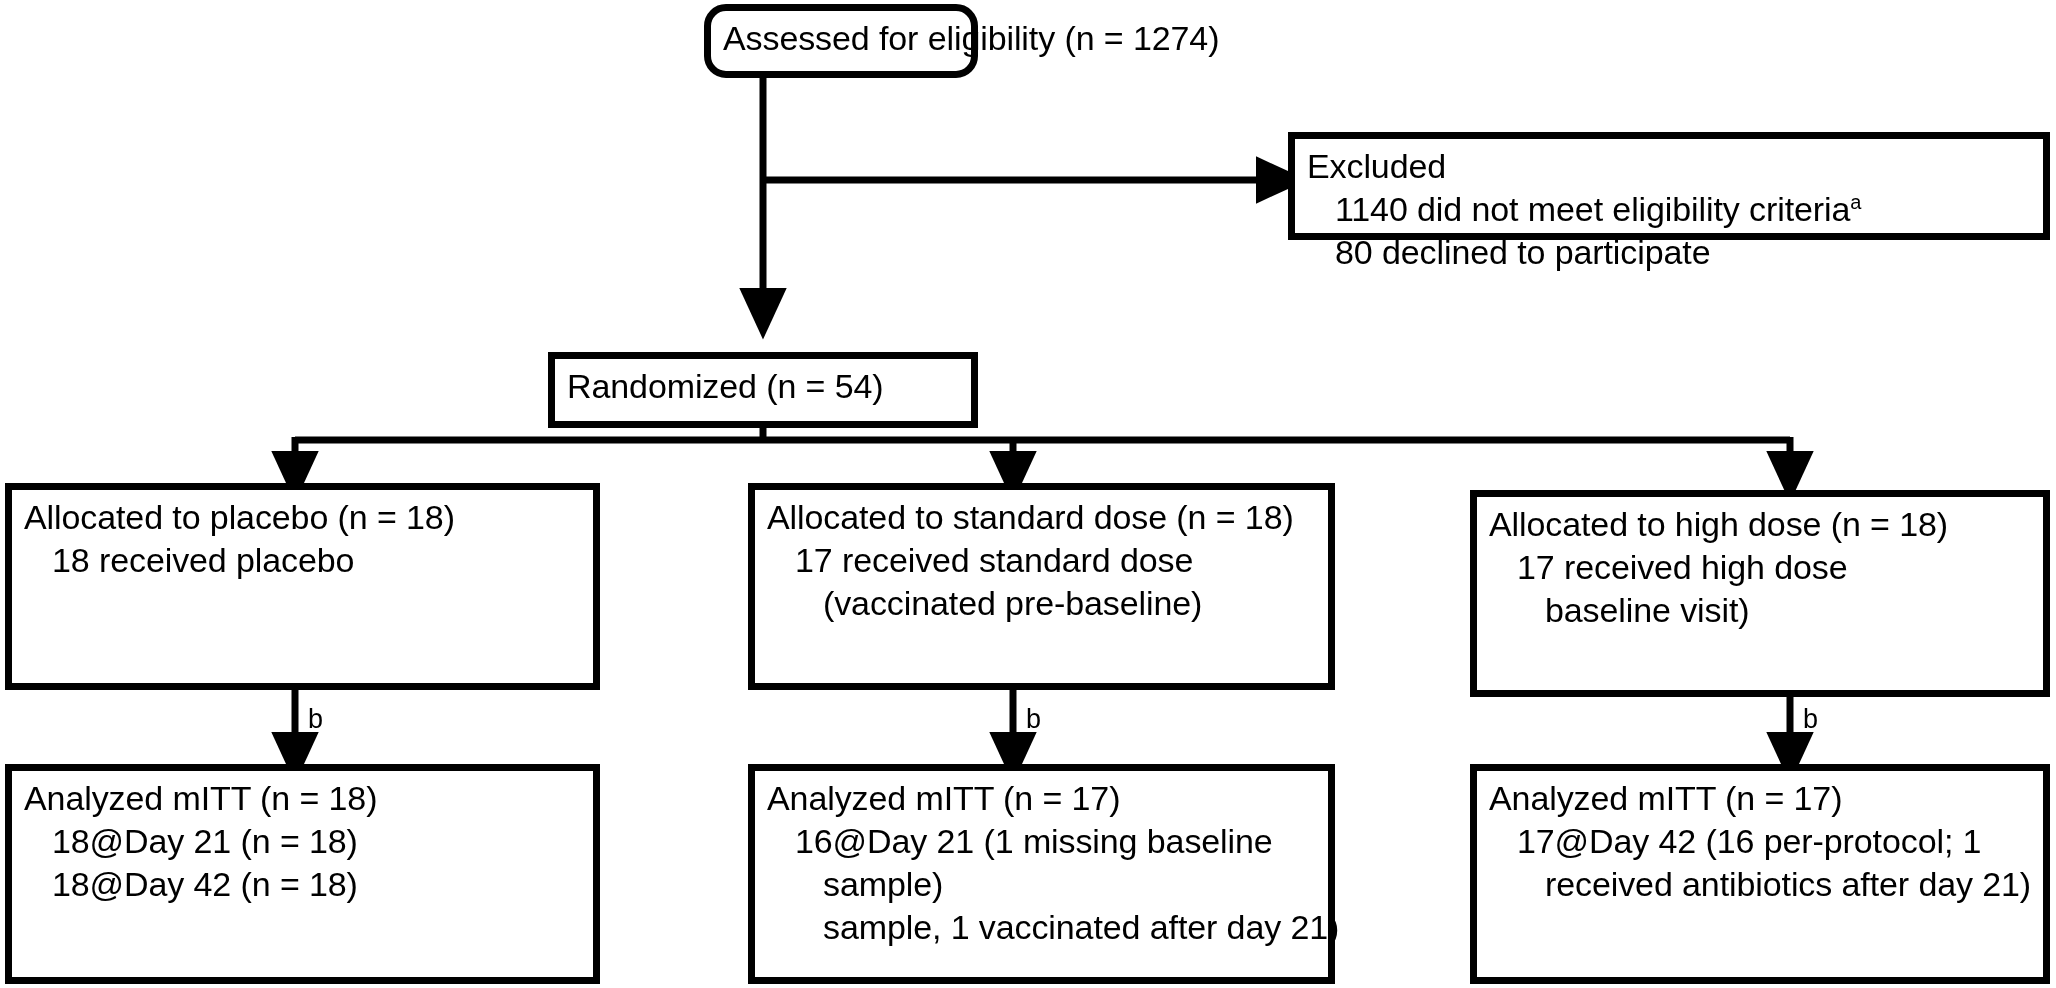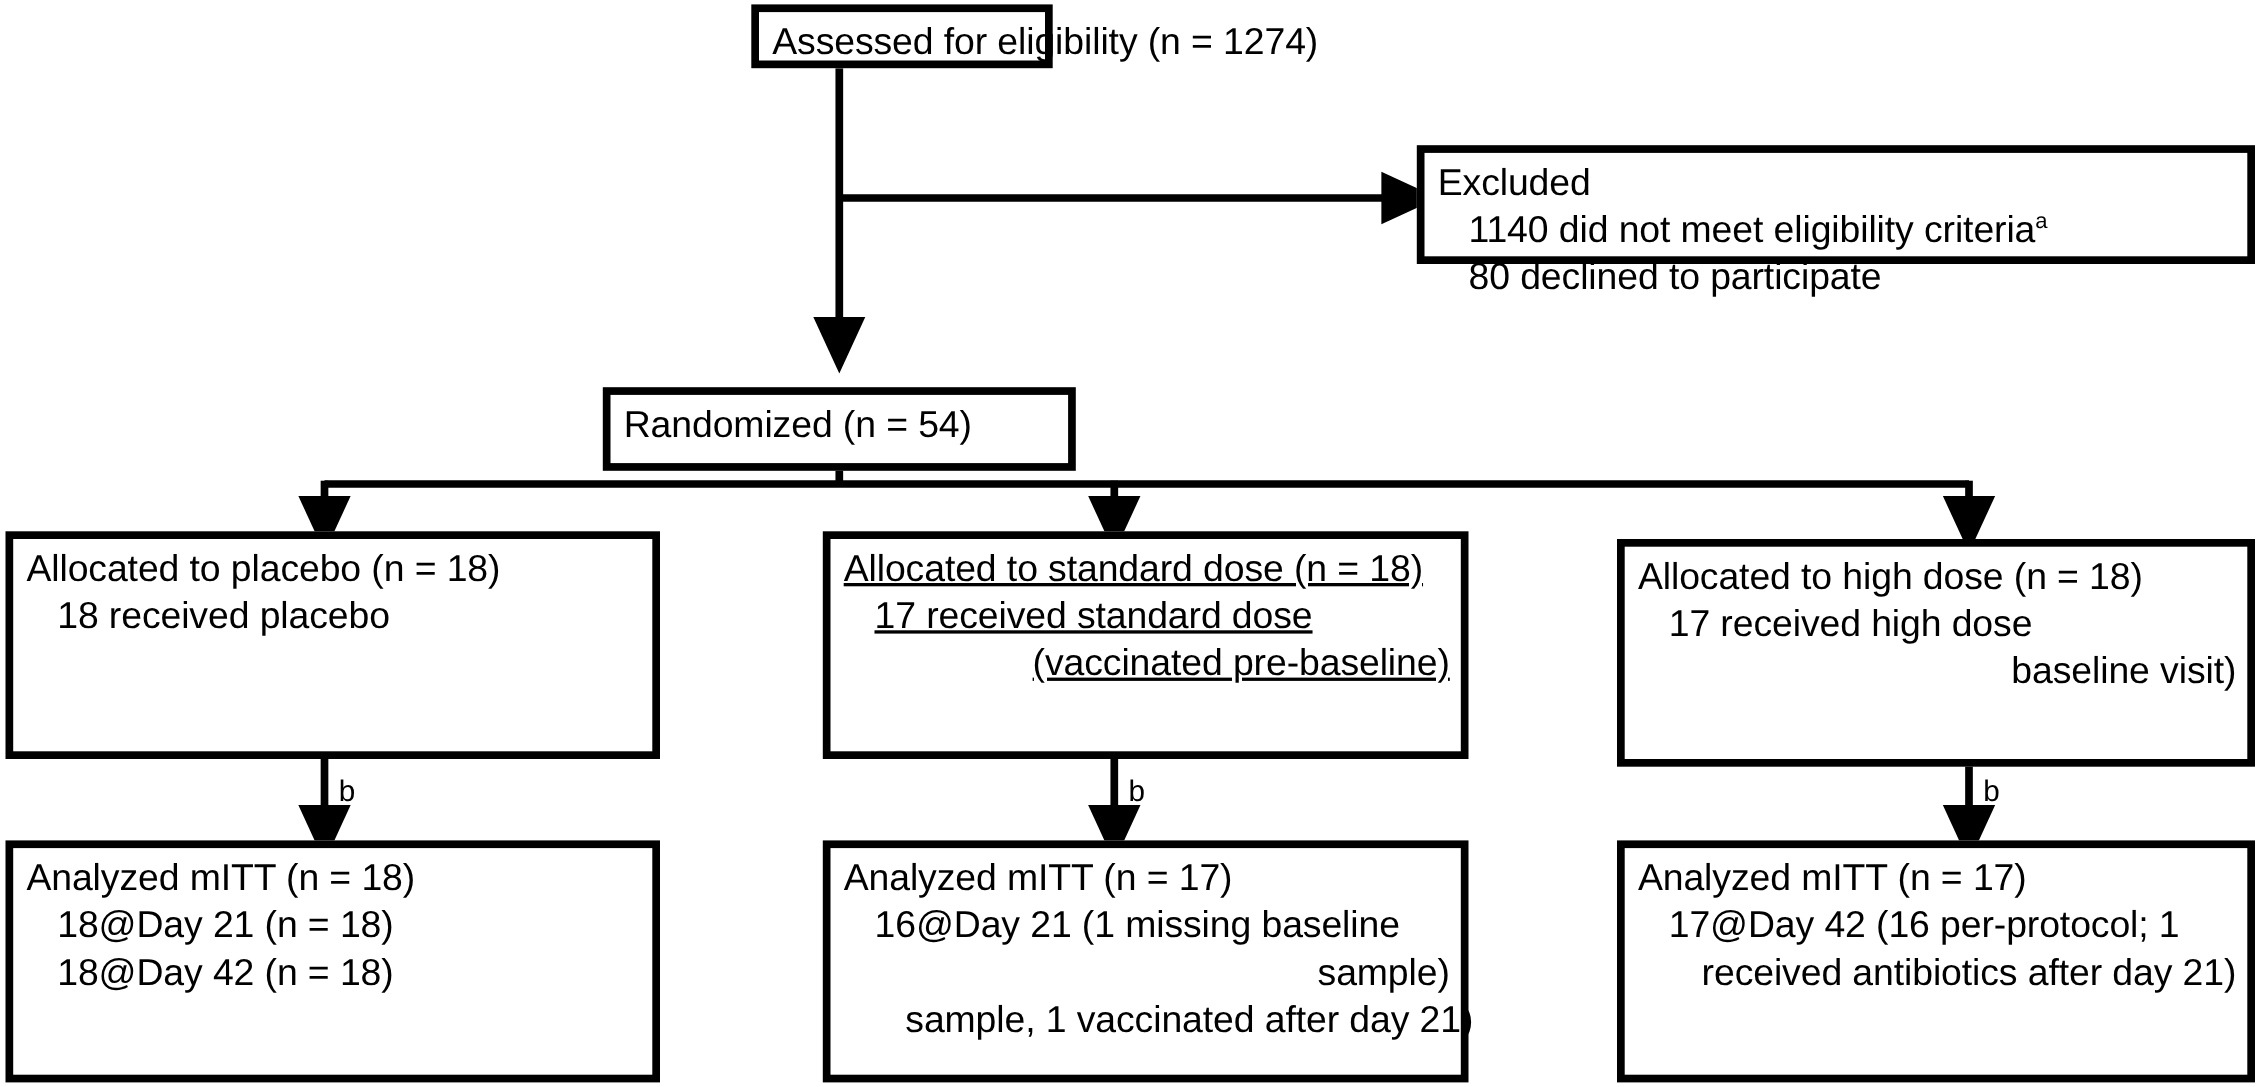--- a/index.html
+++ b/index.html
@@ -25,21 +25,21 @@
     background: #ffffff;
     padding: 6px 10px 6px 12px;
   }
   .box-line {
     font-size: 34px;
     line-height: 43px;
     white-space: nowrap;
     letter-spacing: -0.1px;
   }
   .indent1 { padding-left: 28px; }
-  .indent2 { padding-left: 56px; text-align: right; }
+  .indent2 { padding-left: 56px; }
   sup {
     font-size: 20px;
     line-height: 0;
     vertical-align: super;
   }
   svg.connectors {
     position: absolute;
     left: 0;
     top: 0;
     width: 2056px;
@@ -72,40 +72,40 @@
     <line x1="295" y1="440" x2="1790" y2="440" stroke="#000000" stroke-width="7"></line>
     <line x1="295" y1="437" x2="295" y2="483" stroke="#000000" stroke-width="7" marker-end="url(#arrowhead)"></line>
     <line x1="1013" y1="437" x2="1013" y2="483" stroke="#000000" stroke-width="7" marker-end="url(#arrowhead)"></line>
     <line x1="1790" y1="437" x2="1790" y2="483" stroke="#000000" stroke-width="7" marker-end="url(#arrowhead)"></line>
 
     <line x1="295" y1="690" x2="295" y2="764" stroke="#000000" stroke-width="7" marker-end="url(#arrowhead)"></line>
     <line x1="1013" y1="690" x2="1013" y2="764" stroke="#000000" stroke-width="7" marker-end="url(#arrowhead)"></line>
     <line x1="1790" y1="690" x2="1790" y2="764" stroke="#000000" stroke-width="7" marker-end="url(#arrowhead)"></line>
   </svg>
 
-  <div class="box" style="left:683px; top:4px; width:274px; height:58px;">
+  <div class="box" style="left:704px; top:4px; width:274px; height:74px;border-radius:22px;">
     <div class="box-line">Assessed for eligibility (n = 1274)</div>
   </div>
 
   <div class="box" style="left:1288px; top:132px; width:762px; height:108px;">
     <div class="box-line">Excluded</div>
     <div class="box-line indent1"><span>1140 did not meet eligibility criteria</span><sup>a</sup></div>
     <div class="box-line indent1">80 declined to participate</div>
   </div>
 
   <div class="box" style="left:548px; top:320px; width:430px; height:76px;margin-top:32px;">
     <div class="box-line">Randomized (n = 54)</div>
   </div>
 
   <div class="box" style="left:5px; top:483px; width:595px; height:207px;">
     <div class="box-line">Allocated to placebo (n = 18)</div>
     <div class="box-line indent1">18 received placebo</div>
   </div>
 
-  <div class="box" style="left:748px; top:483px; width:587px; height:207px;text-decoration:underline;">
+  <div class="box" style="left:748px; top:483px; width:587px; height:207px;">
     <div class="box-line">Allocated to standard dose (n = 18)</div>
     <div class="box-line indent1">17 received standard dose</div>
     <div class="box-line indent2">(vaccinated pre-baseline)</div>
   </div>
 
   <div class="box" style="left:1470px; top:490px; width:580px; height:207px;">
     <div class="box-line">Allocated to high dose (n = 18)</div>
     <div class="box-line indent1">17 received high dose</div>
     <div class="box-line indent2">baseline visit)</div>
   </div>

